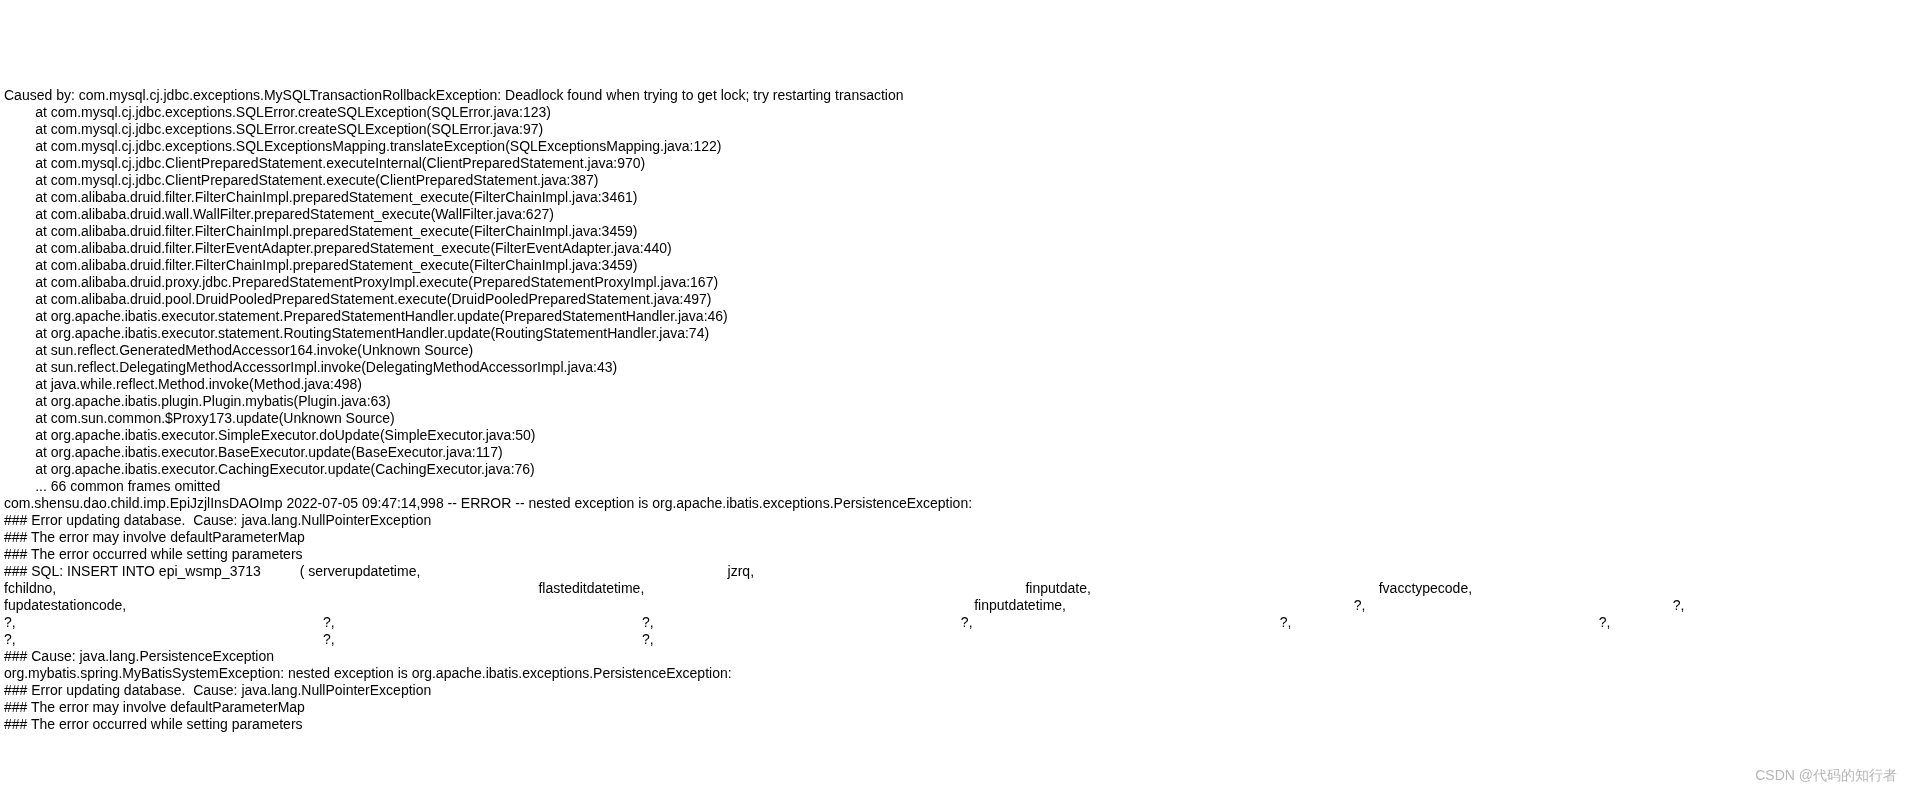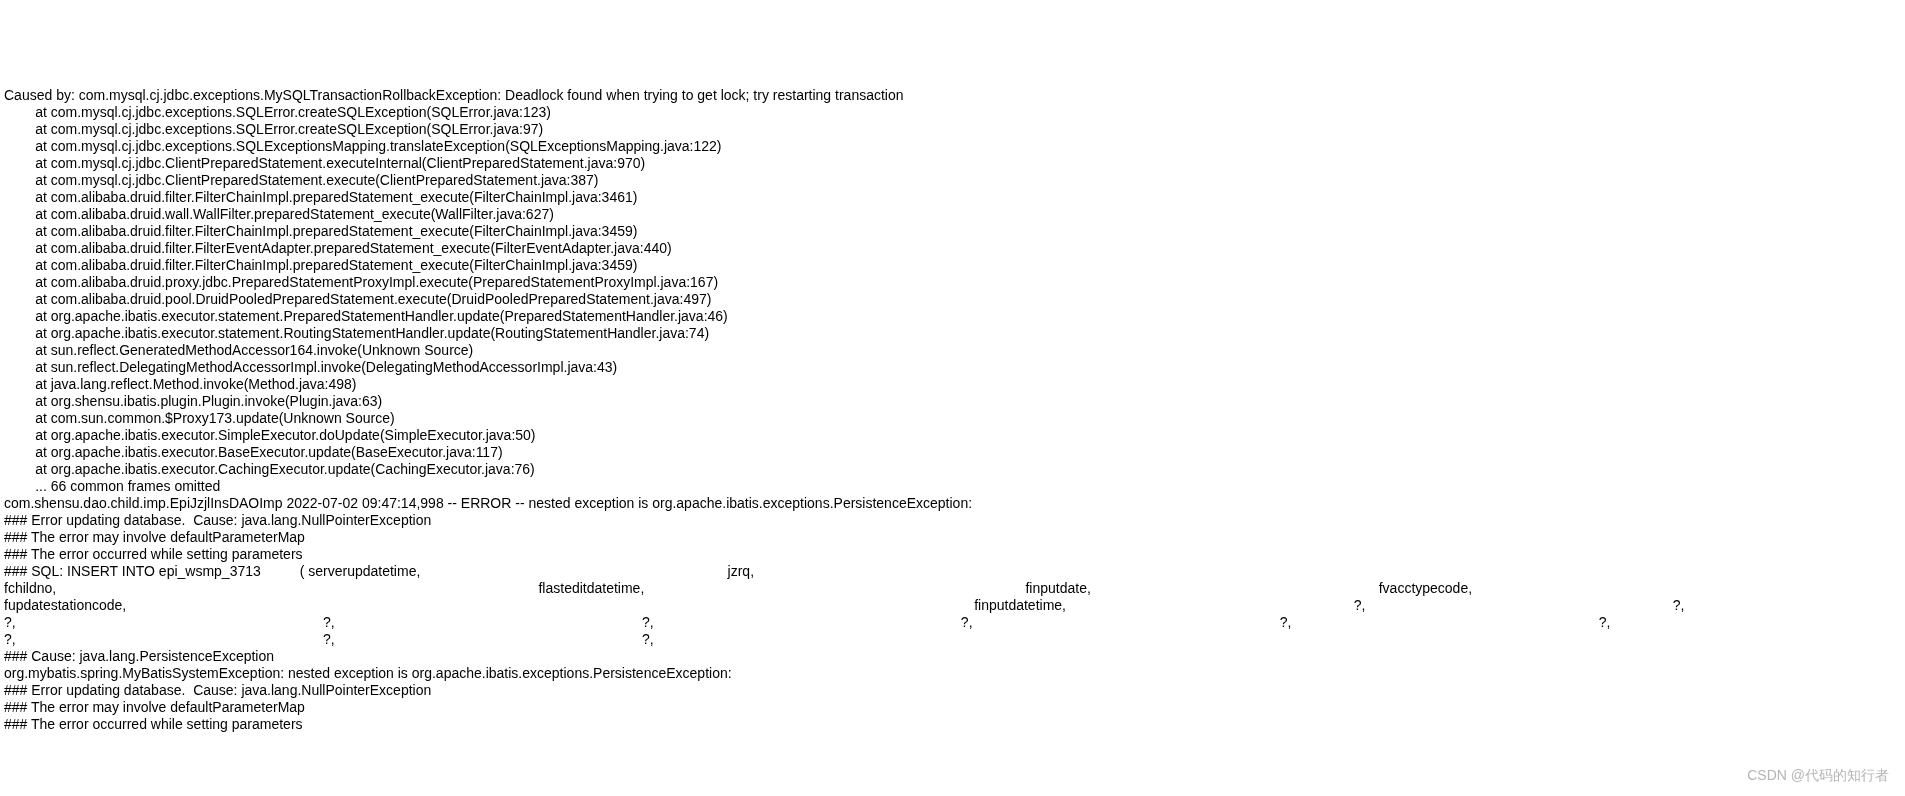--- a/index.html
+++ b/index.html
@@ -11,21 +11,21 @@
     line-height: 17px;
     color: #000000;
     white-space: pre-wrap;
     word-break: break-word;
   }
   .log {
     padding: 2px 4px;
   }
   .watermark {
     position: fixed;
-    right: 16px;
+    right: 8px;
     bottom: 12px;
     color: rgba(120,120,120,0.55);
     font-size: 14px;
     font-family: "Microsoft YaHei", Arial, sans-serif;
     pointer-events: none;
     user-select: none;
   }
 </style>
 </head>
 <body>
@@ -42,28 +42,28 @@
 <span>        at com.alibaba.druid.wall.WallFilter.preparedStatement_execute(WallFilter.java:627)</span>
 <span>        at com.alibaba.druid.filter.FilterChainImpl.preparedStatement_execute(FilterChainImpl.java:3459)</span>
 <span>        at com.alibaba.druid.filter.FilterEventAdapter.preparedStatement_execute(FilterEventAdapter.java:440)</span>
 <span>        at com.alibaba.druid.filter.FilterChainImpl.preparedStatement_execute(FilterChainImpl.java:3459)</span>
 <span>        at com.alibaba.druid.proxy.jdbc.PreparedStatementProxyImpl.execute(PreparedStatementProxyImpl.java:167)</span>
 <span>        at com.alibaba.druid.pool.DruidPooledPreparedStatement.execute(DruidPooledPreparedStatement.java:497)</span>
 <span>        at org.apache.ibatis.executor.statement.PreparedStatementHandler.update(PreparedStatementHandler.java:46)</span>
 <span>        at org.apache.ibatis.executor.statement.RoutingStatementHandler.update(RoutingStatementHandler.java:74)</span>
 <span>        at sun.reflect.GeneratedMethodAccessor164.invoke(Unknown Source)</span>
 <span>        at sun.reflect.DelegatingMethodAccessorImpl.invoke(DelegatingMethodAccessorImpl.java:43)</span>
-<span>        at java.lang.reflect.Method.invoke(Method.java:498)</span>
-<span>        at org.shensu.ibatis.plugin.Plugin.invoke(Plugin.java:63)</span>
+<span>        at java.while.reflect.Method.invoke(Method.java:498)</span>
+<span>        at org.apache.ibatis.plugin.Plugin.mybatis(Plugin.java:63)</span>
 <span>        at com.sun.common.$Proxy173.update(Unknown Source)</span>
 <span>        at org.apache.ibatis.executor.SimpleExecutor.doUpdate(SimpleExecutor.java:50)</span>
 <span>        at org.apache.ibatis.executor.BaseExecutor.update(BaseExecutor.java:117)</span>
 <span>        at org.apache.ibatis.executor.CachingExecutor.update(CachingExecutor.java:76)</span>
 <span>        ... 66 common frames omitted</span>
-<span>com.shensu.dao.child.imp.EpiJzjlInsDAOImp 2022-07-02 09:47:14,998 -- ERROR -- nested exception is org.apache.ibatis.exceptions.PersistenceException:</span>
+<span>com.shensu.dao.child.imp.EpiJzjlInsDAOImp 2022-07-05 09:47:14,998 -- ERROR -- nested exception is org.apache.ibatis.exceptions.PersistenceException:</span>
 <span>### Error updating database.  Cause: java.lang.NullPointerException</span>
 <span>### The error may involve defaultParameterMap</span>
 <span>### The error occurred while setting parameters</span>
 <span>### SQL: INSERT INTO epi_wsmp_3713          ( serverupdatetime,                                                                               jzrq,                                                                                                                                                                                                                                                                                              fchildno,                                                                                                                            flasteditdatetime,                                                                                                  finputdate,                                                                          fvacctypecode,                                                                                          fupdatestationcode,                                                                                                                                                                                                                          finputdatetime,                                                                          ?,                                                                               ?,                                                                               ?,                                                                               ?,                                                                               ?,                                                                               ?,                                                                               ?,                                                                               ?,                                                                               ?,                                                                               ?,                                                                               ?,</span>
 <span>### Cause: java.lang.PersistenceException</span>
 <span>org.mybatis.spring.MyBatisSystemException: nested exception is org.apache.ibatis.exceptions.PersistenceException:</span>
 <span>### Error updating database.  Cause: java.lang.NullPointerException</span>
 <span>### The error may involve defaultParameterMap</span>
 <span>### The error occurred while setting parameters</span></div>
 

